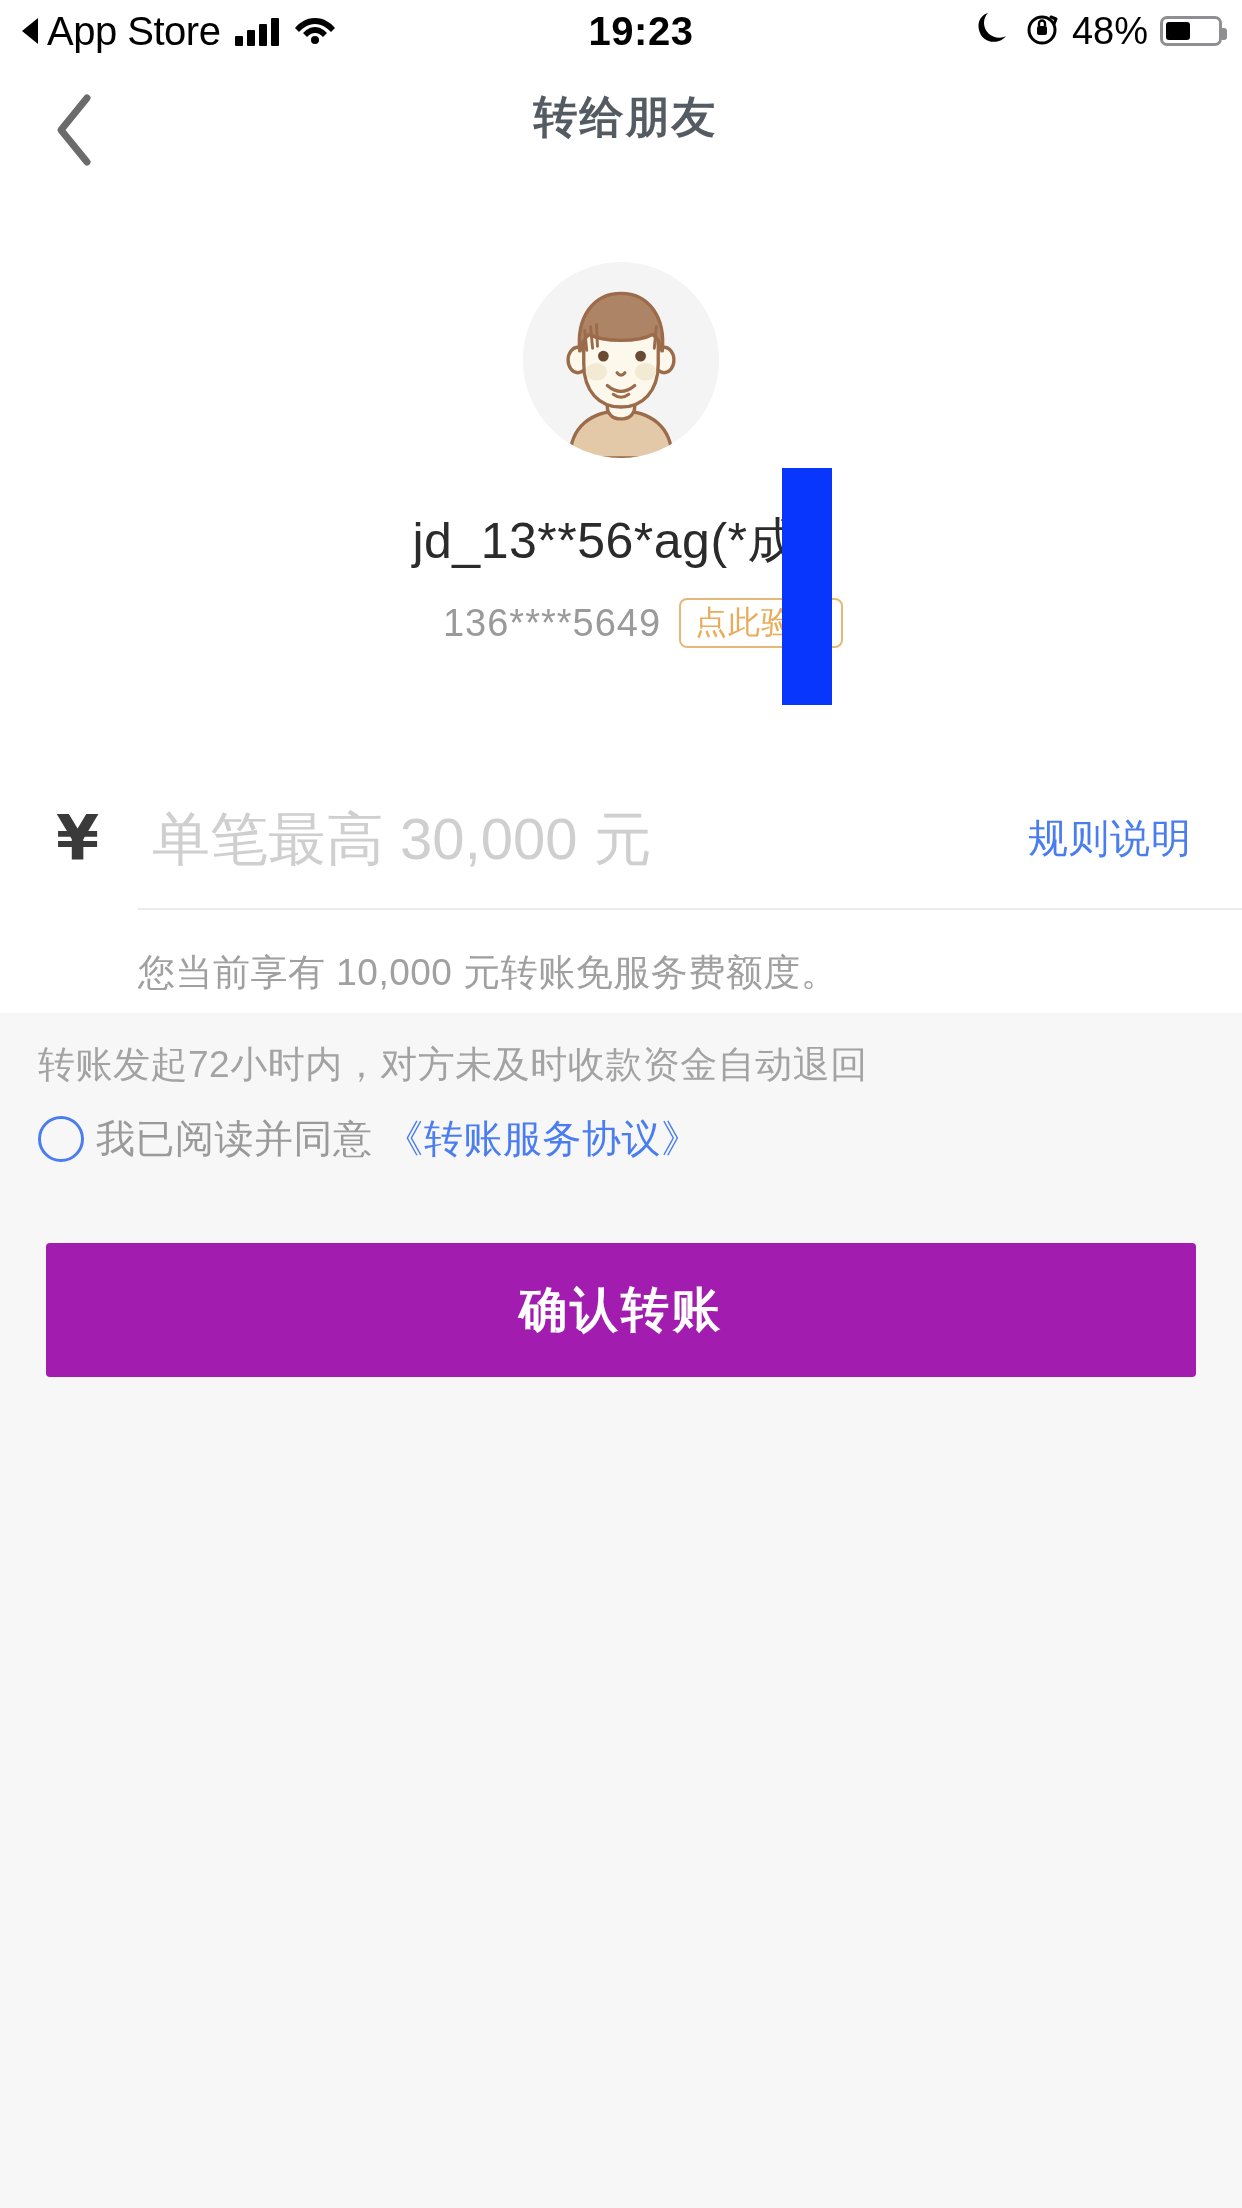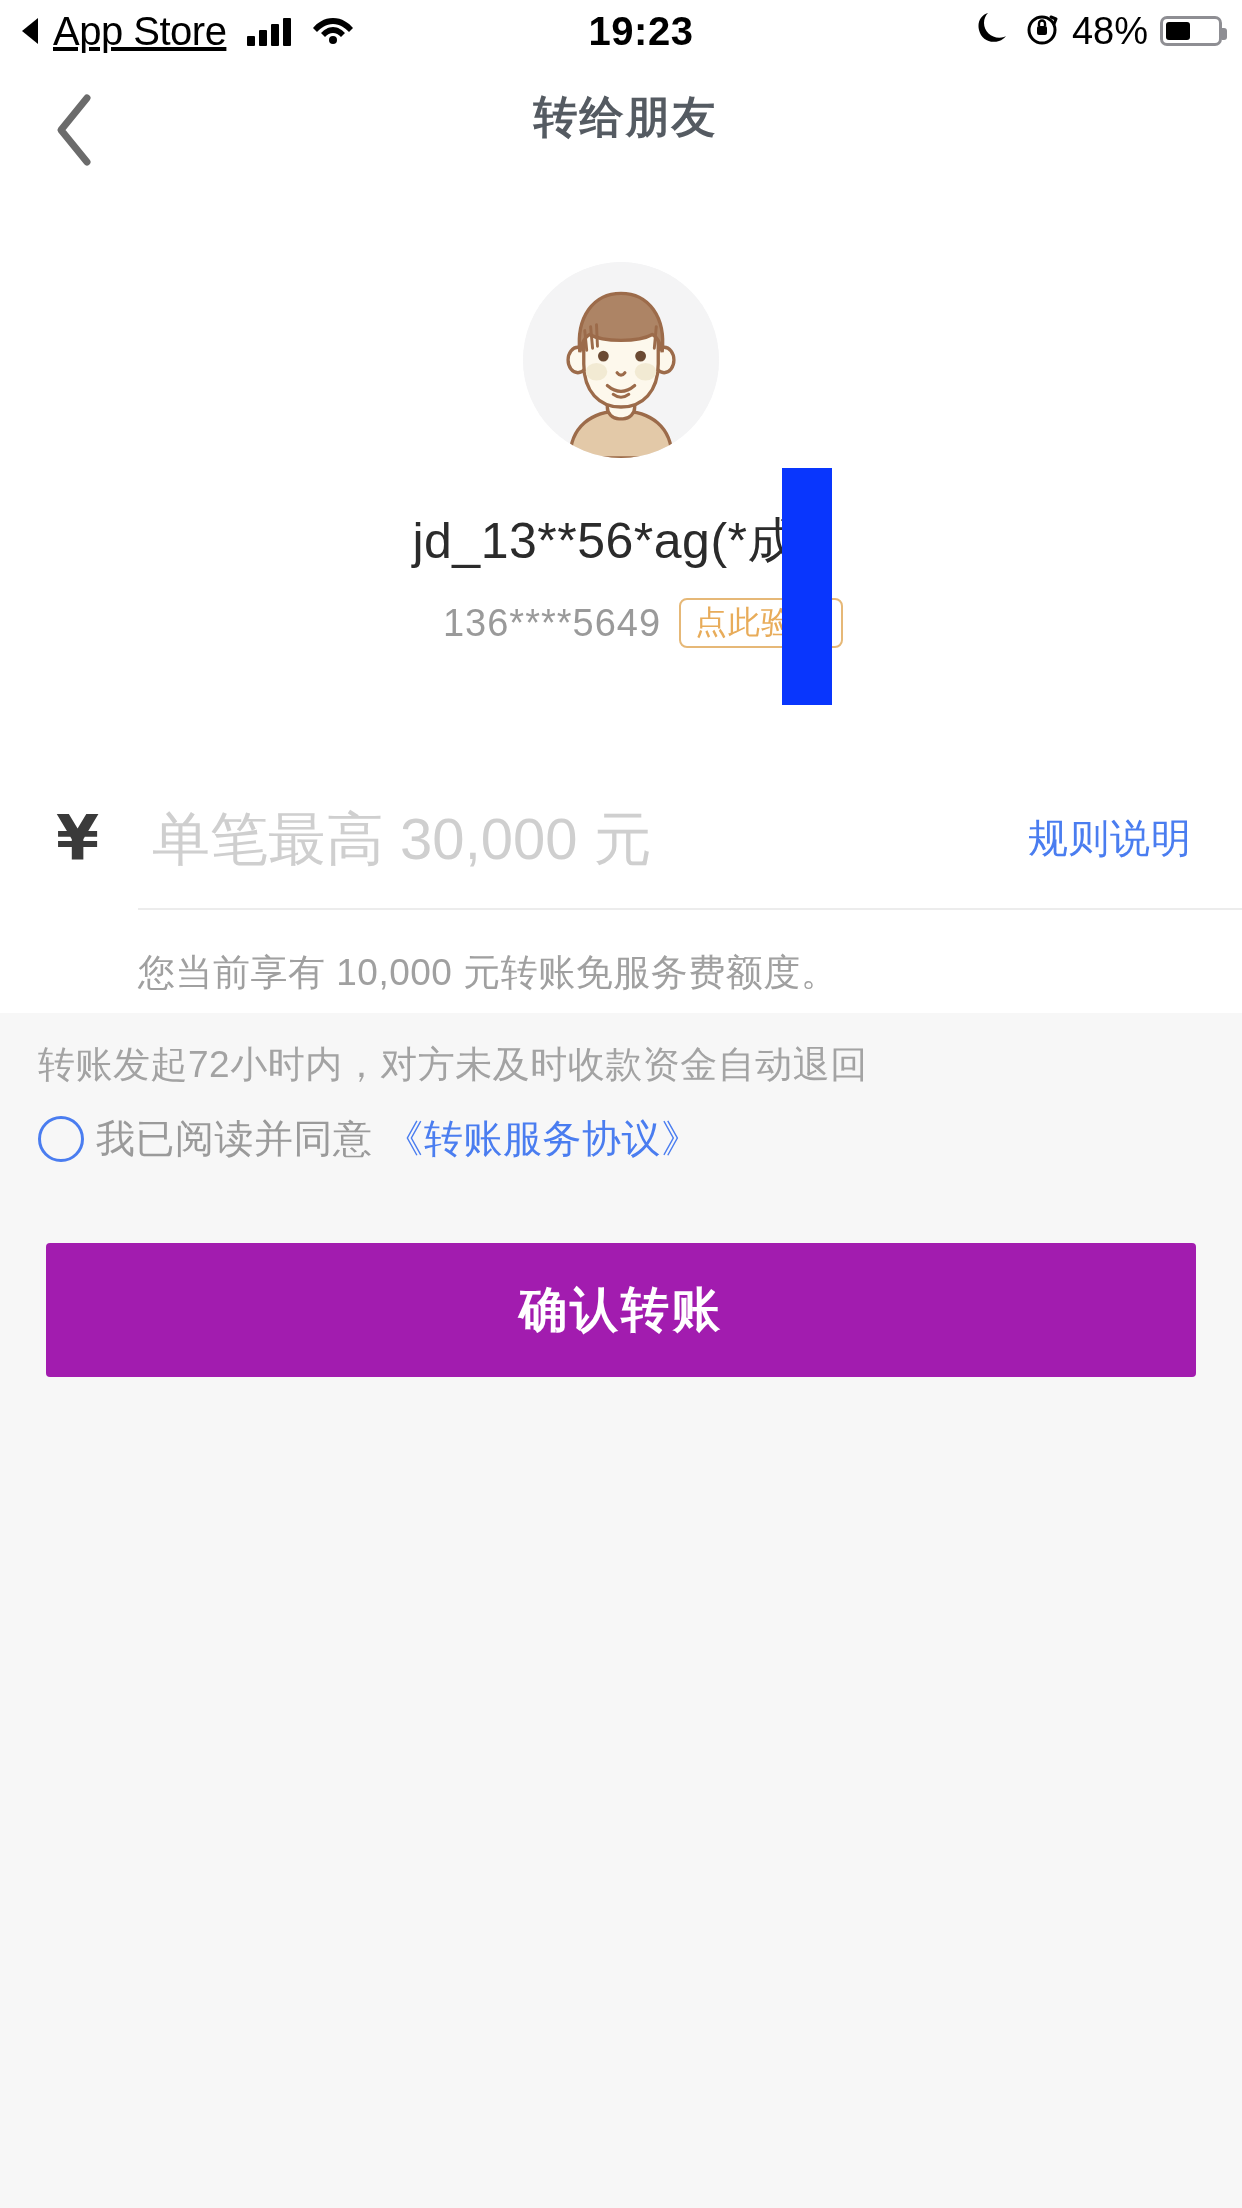--- a/index.html
+++ b/index.html
@@ -9,21 +9,21 @@
     font-family:"Liberation Sans","DejaVu Sans",sans-serif;
     overflow:hidden;
   }
   .phone { position:relative; width:1242px; height:2208px; background:#ffffff; }
 
   
   .status-bar {
     position:absolute; top:0; left:0; width:1242px; height:62px;
     display:flex; align-items:center; color:#000;
   }
-  .sb-left { position:absolute; left:22px; top:0; height:62px; display:flex; align-items:center; gap:15px;text-decoration:underline; }
+  .sb-left { position:absolute; left:22px; top:0; height:62px; display:flex; align-items:center; gap:9px; }
   .sb-back-tri {
     width:0; height:0;
     border-top:13px solid transparent; border-bottom:13px solid transparent;
     border-right:16px solid #000;
   }
   .sb-carrier { font-size:40px; letter-spacing:-0.5px; font-weight:400; }
   .sb-signal { display:flex; align-items:flex-end; gap:4px; height:30px; margin-left:6px; }
   .sb-signal i { display:block; width:8px; background:#000; border-radius:1px; }
   .sb-signal i:nth-child(1){ height:10px; }
   .sb-signal i:nth-child(2){ height:16px; }

